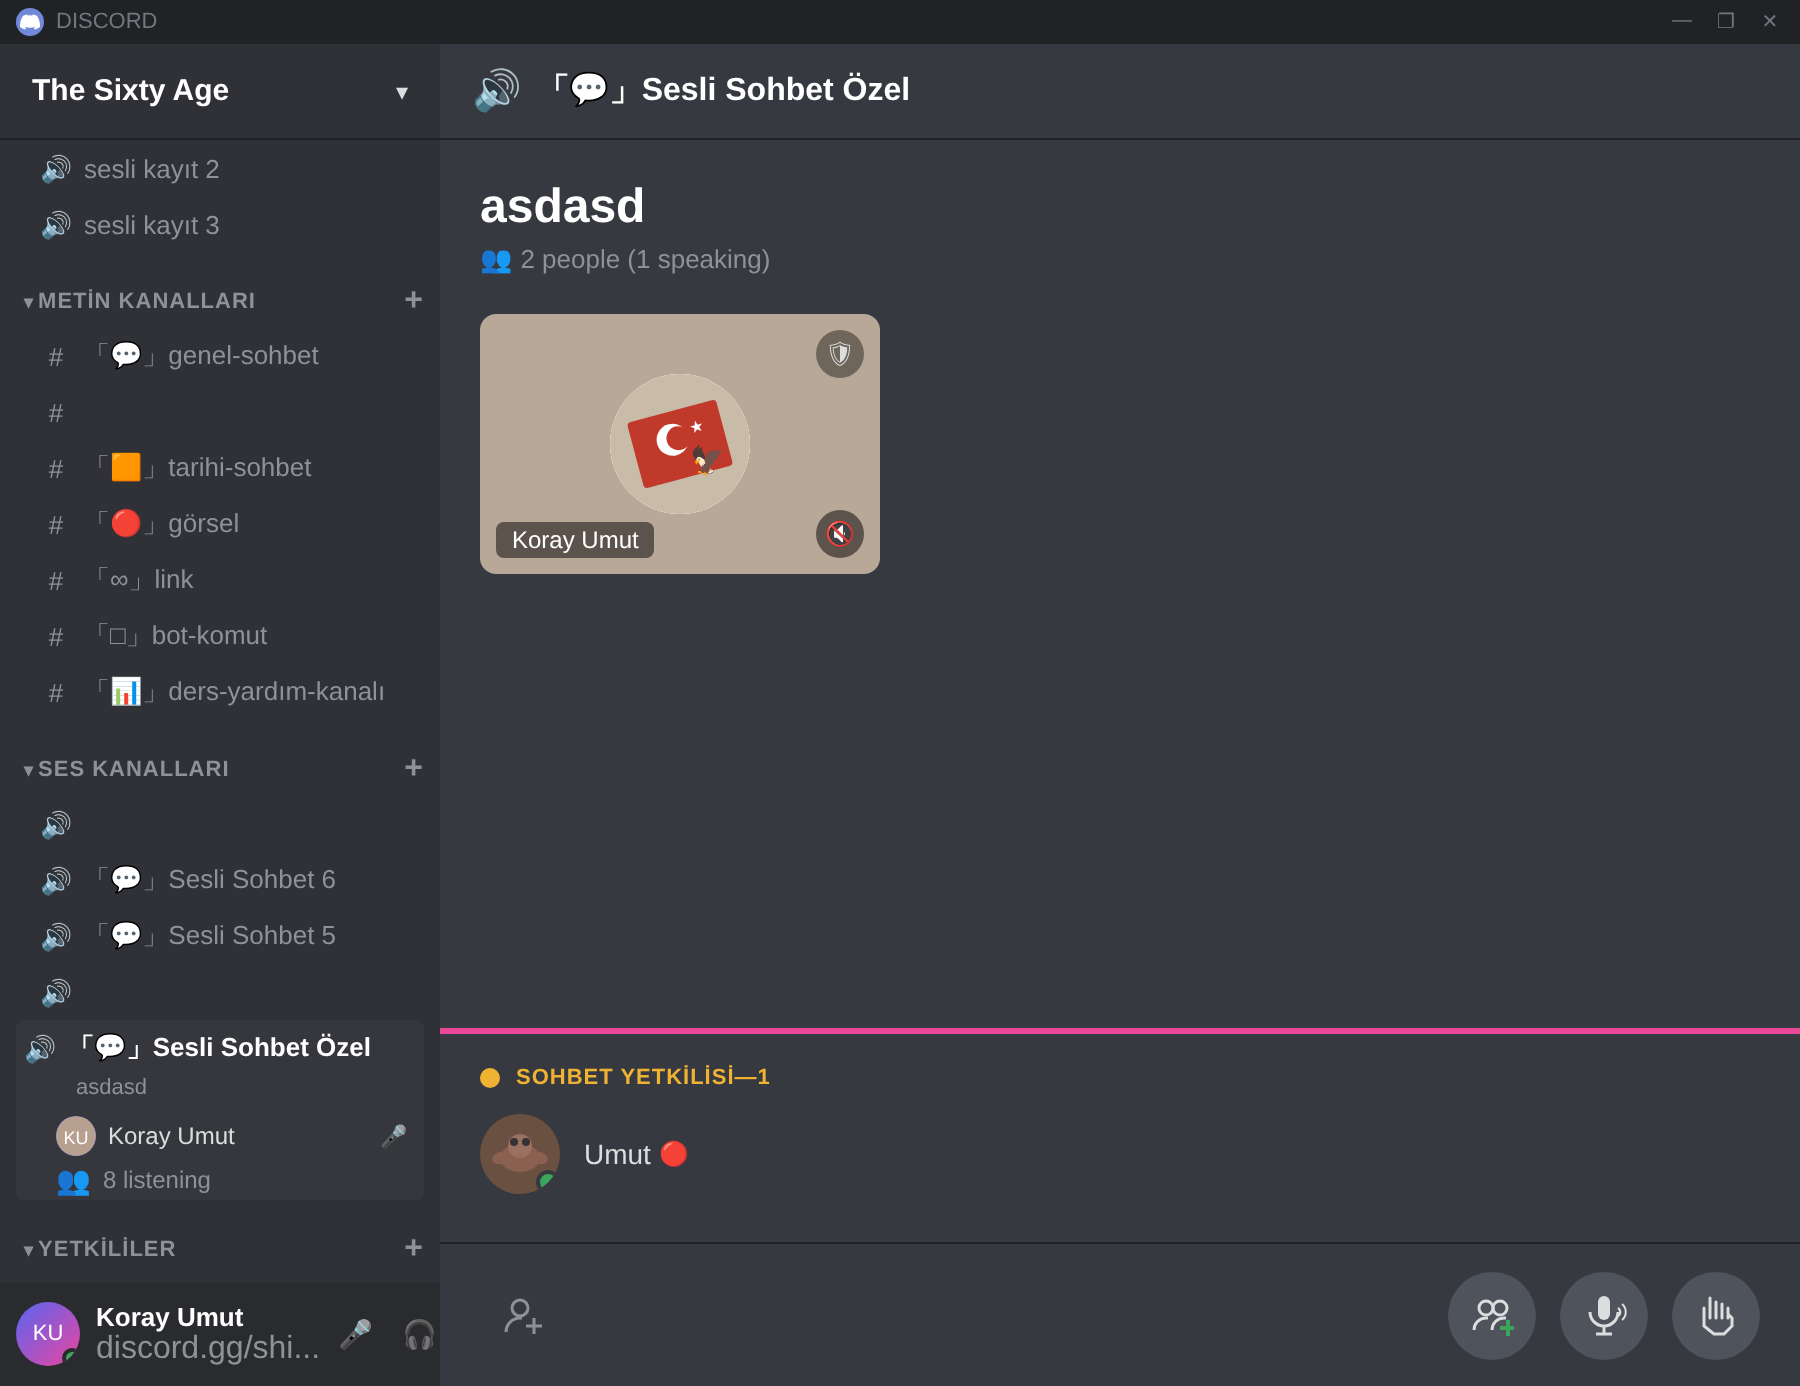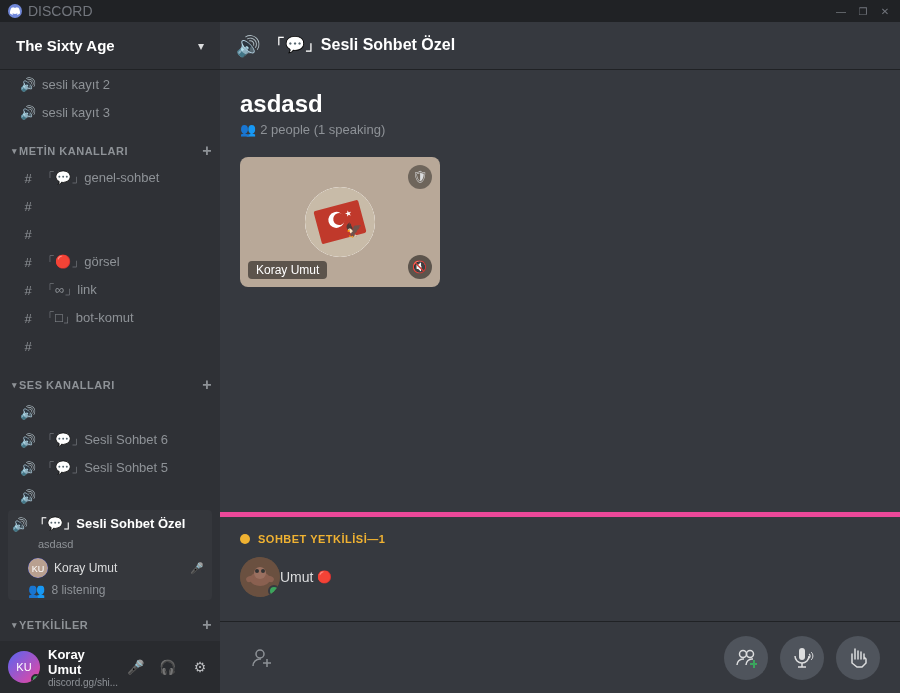--- a/index.html
+++ b/index.html
@@ -2,21 +2,21 @@
 <html><head>
   <meta charset="utf-8">
   <style>
     * { margin: 0; padding: 0; box-sizing: border-box; }
     body { width: 900px; height: 693px; background: #202225; font-family: 'Segoe UI', Arial, sans-serif; color: #dcddde; overflow: hidden; display: flex; flex-direction: column; }
 
     
     .titlebar { height: 22px; background: #202225; display: flex; align-items: center; justify-content: space-between; padding: 0 8px; flex-shrink: 0; }
     .titlebar-left { display: flex; align-items: center; gap: 6px; }
     .titlebar-icon { width: 14px; height: 14px; background: #7289da; border-radius: 50%; display: flex; align-items: center; justify-content: center; }
-    .titlebar-title { font-size: 14px; color: #72767d; }
+    .titlebar-title { font-size: 11px; color: #72767d; }
     .titlebar-controls { display: flex; gap: 8px; }
     .titlebar-btn { font-size: 10px; color: #72767d; cursor: pointer; width: 14px; text-align: center; }
 
     
     .app-body { display: flex; flex: 1; overflow: hidden; }
 
     
     .sidebar { width: 220px; background: #2f3136; display: flex; flex-direction: column; flex-shrink: 0; overflow: hidden; }
     .server-header { height: 48px; background: #2f3136; border-bottom: 1px solid #202225; display: flex; align-items: center; justify-content: space-between; padding: 0 16px; cursor: pointer; flex-shrink: 0; }
     .server-name { font-size: 15px; font-weight: 600; color: #fff; }
@@ -43,21 +43,21 @@
     .active-voice-sublabel { font-size: 11px; color: #8e9297; padding: 0 8px 2px 30px; }
 
     
     .status-bar { height: 52px; background: #292b2f; display: flex; align-items: center; padding: 0 8px; gap: 4px; flex-shrink: 0; }
     .status-user { display: flex; align-items: center; gap: 8px; flex: 1; }
     .status-avatar { width: 32px; height: 32px; border-radius: 50%; background: #5865f2; position: relative; flex-shrink: 0; overflow: hidden; }
     .status-avatar-inner { width: 100%; height: 100%; background: linear-gradient(135deg, #5865f2, #eb459e); display: flex; align-items: center; justify-content: center; font-size: 11px; color: #fff; }
     .status-dot { width: 10px; height: 10px; background: #3ba55d; border-radius: 50%; border: 2px solid #292b2f; position: absolute; bottom: -1px; right: -1px; }
     .status-names { display: flex; flex-direction: column; }
     .status-username { font-size: 13px; font-weight: 600; color: #fff; }
-    .status-tag { font-size: 10px; color: #8e9297; }
+    .status-tag { font-size: 16px; color: #8e9297; }
     .status-icons { display: flex; gap: 4px; }
     .status-icon-btn { width: 28px; height: 28px; border-radius: 4px; display: flex; align-items: center; justify-content: center; cursor: pointer; color: #b9bbbe; font-size: 14px; }
 
     
     .main-content { flex: 1; background: #36393f; display: flex; flex-direction: column; overflow: hidden; }
     .channel-header { height: 48px; background: #36393f; border-bottom: 1px solid #202225; display: flex; align-items: center; padding: 0 16px; gap: 8px; flex-shrink: 0; }
     .channel-header-icon { font-size: 20px; color: #8e9297; }
     .channel-header-name { font-size: 16px; font-weight: 600; color: #fff; }
 
     .voice-area { flex: 1; overflow-y: auto; padding: 20px; }
@@ -66,26 +66,26 @@
 
     
     .participant-card { width: 200px; height: 130px; background: #b8a898; border-radius: 8px; position: relative; overflow: hidden; display: inline-block; }
     .participant-avatar-container { width: 100%; height: 100%; display: flex; align-items: center; justify-content: center; }
     .avatar-circle { width: 70px; height: 70px; border-radius: 50%; background: #fff; display: flex; align-items: center; justify-content: center; overflow: hidden; }
     .participant-name-tag { position: absolute; bottom: 8px; left: 8px; background: rgba(0,0,0,0.5); border-radius: 4px; padding: 2px 8px; font-size: 12px; color: #fff; }
     .participant-mute-icon { position: absolute; bottom: 8px; right: 8px; width: 24px; height: 24px; background: rgba(0,0,0,0.5); border-radius: 50%; display: flex; align-items: center; justify-content: center; font-size: 12px; }
     .participant-shield { position: absolute; top: 8px; right: 8px; width: 24px; height: 24px; background: rgba(0,0,0,0.4); border-radius: 50%; display: flex; align-items: center; justify-content: center; font-size: 12px; color: #dcddde; }
 
     
-    .chat-section { border-top: 5px solid #ec4899; padding: 16px 20px; }
+    .chat-section { border-top: 3px solid #ec4899; padding: 16px 20px; }
     .moderator-header { display: flex; align-items: center; gap: 8px; margin-bottom: 12px; }
     .mod-dot { width: 10px; height: 10px; background: #f0b232; border-radius: 50%; }
     .mod-title { font-size: 11px; font-weight: 700; text-transform: uppercase; color: #f0b232; letter-spacing: 0.5px; }
 
-    .mod-user { display: flex; align-items: center; gap: 0; margin-bottom: 8px; }
+    .mod-user { display: flex; align-items: center; gap: 12px; margin-bottom: 8px; }
     .mod-avatar { width: 40px; height: 40px; border-radius: 50%; background: #5865f2; position: relative; overflow: hidden; flex-shrink: 0; }
     .mod-avatar-inner { width: 100%; height: 100%; background: radial-gradient(circle, #7a6a5a 30%, #4a3a2a 100%); display: flex; align-items: center; justify-content: center; }
     .online-indicator { width: 12px; height: 12px; background: #3ba55d; border-radius: 50%; border: 2px solid #36393f; position: absolute; bottom: 0; right: 0; }
     .mod-name { font-size: 14px; color: #dcddde; display: flex; align-items: center; gap: 4px; }
     .mod-badge { color: #ed4245; font-size: 12px; }
 
     
     .bottom-toolbar { height: 72px; background: #36393f; border-top: 1px solid #202225; display: flex; align-items: center; justify-content: space-between; padding: 0 20px; flex-shrink: 0; }
     .toolbar-left { display: flex; gap: 4px; }
     .toolbar-center { display: flex; gap: 12px; }
@@ -145,35 +145,37 @@
 
       <div class="channel-item">
         <span class="channel-icon">#</span>
         <span class="channel-name">「💬」genel-sohbet</span>
       </div>
       <div class="channel-item">
         <span class="channel-icon">#</span>
       </div>
       <div class="channel-item">
         <span class="channel-icon">#</span>
+        <span class="channel-name">「🟧」tarihi-sohbet</span>
       </div>
       <div class="channel-item">
         <span class="channel-icon">#</span>
         <span class="channel-name">「🔴」görsel</span>
       </div>
       <div class="channel-item">
         <span class="channel-icon">#</span>
         <span class="channel-name">「∞」link</span>
       </div>
       <div class="channel-item">
         <span class="channel-icon">#</span>
         <span class="channel-name">「□」bot-komut</span>
       </div>
       <div class="channel-item">
         <span class="channel-icon">#</span>
+        <span class="channel-name">「📊」ders-yardım-kanalı</span>
       </div>
 
       <div class="section-header">
         <span class="section-chevron">▾</span>
         <span style="flex:1">SES KANALLARI</span>
         <span class="plus">+</span>
       </div>
 
       <div class="channel-item">
         <span class="channel-icon">🔊</span>

